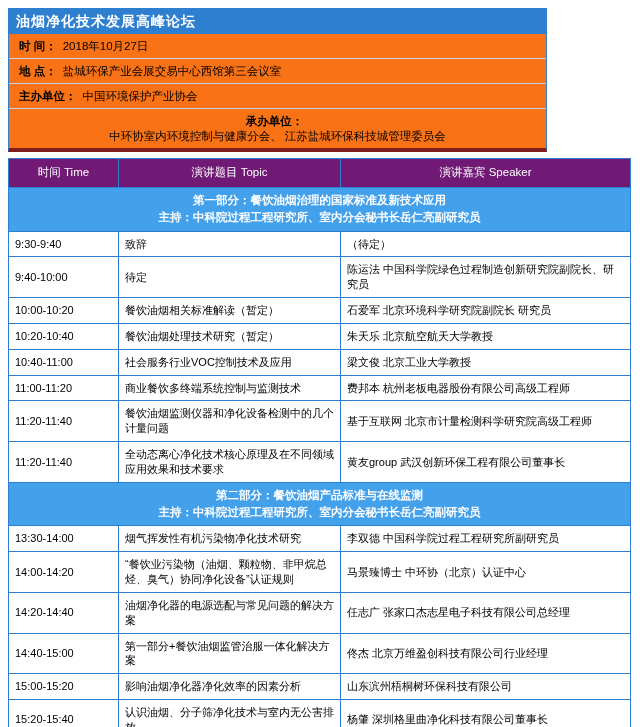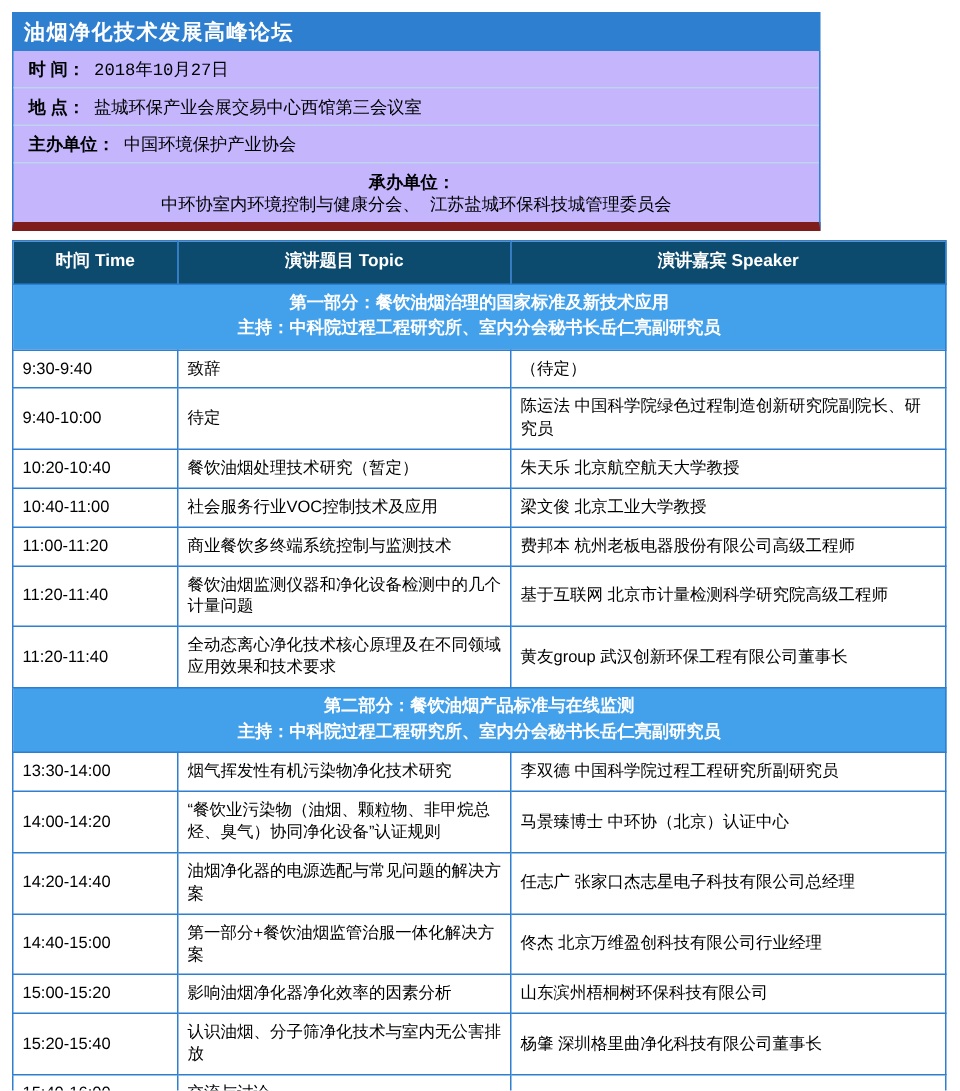--- a/index.html
+++ b/index.html
@@ -27,62 +27,61 @@
     letter-spacing:1px;
     padding:6px 8px;
     height:14px;
     line-height:14px;
     box-sizing:content-box;
   }
   
   .info{
     border-left:1px solid #2f7fd1;
     border-right:1px solid #2f7fd1;
-    border-bottom:6px solid #7f1d1d;
-    background:#c4b5fd;
+    border-bottom:4px solid #7f1d1d;
+    background:#f97316;
   }
   .info-row{
     display:flex;
     align-items:center;
     font-size:11.5px;
     padding:5px 10px 4px 10px;
     border-bottom:1px solid #bcd4ec;
     min-height:15px;
   }
   .info-row:last-child{border-bottom:none;flex-direction:column;}
   .info-label{
     font-weight:bold;
     color:#000;
     white-space:nowrap;
     margin-right:6px;
   }
   .info-value{
     color:#000;
     white-space:nowrap;
     overflow:hidden;
-    font-family:Liberation Mono, monospace;
   }
   
   table.schedule{
     width:100%;
     border-collapse:collapse;
     table-layout:fixed;
     margin-top:6px;
     font-size:11px;
   }
   table.schedule td,table.schedule th{
     border:1px solid #2f7fd1;
     padding:5px 6px;
     vertical-align:middle;
     line-height:1.35;
   }
   thead th{
-    background:#0c4a6e;
+    background:#701a75;
     color:#ffffff;
-    font-weight:bold;
+    font-weight:normal;
     font-size:11.5px;
     text-align:center;
     height:18px;
   }
   col.c-time{width:110px;}
   col.c-topic{width:222px;}
   col.c-speaker{width:290px;}
   td.time{
     text-align:left;
     color:#000;
@@ -160,20 +159,25 @@
         <td class="time">9:30-9:40</td>
         <td class="topic">致辞</td>
         <td class="speaker">（待定）</td>
       </tr>
       <tr>
         <td class="time">9:40-10:00</td>
         <td class="topic">待定</td>
         <td class="speaker">陈运法 中国科学院绿色过程制造创新研究院副院长、研究员</td>
       </tr>
       <tr>
+        <td class="time">10:00-10:20</td>
+        <td class="topic">餐饮油烟相关标准解读（暂定）</td>
+        <td class="speaker">石爱军 北京环境科学研究院副院长 研究员</td>
+      </tr>
+      <tr>
         <td class="time">10:20-10:40</td>
         <td class="topic">餐饮油烟处理技术研究（暂定）</td>
         <td class="speaker">朱天乐 北京航空航天大学教授</td>
       </tr>
       <tr>
         <td class="time">10:40-11:00</td>
         <td class="topic">社会服务行业VOC控制技术及应用</td>
         <td class="speaker">梁文俊 北京工业大学教授</td>
       </tr>
       <tr>

